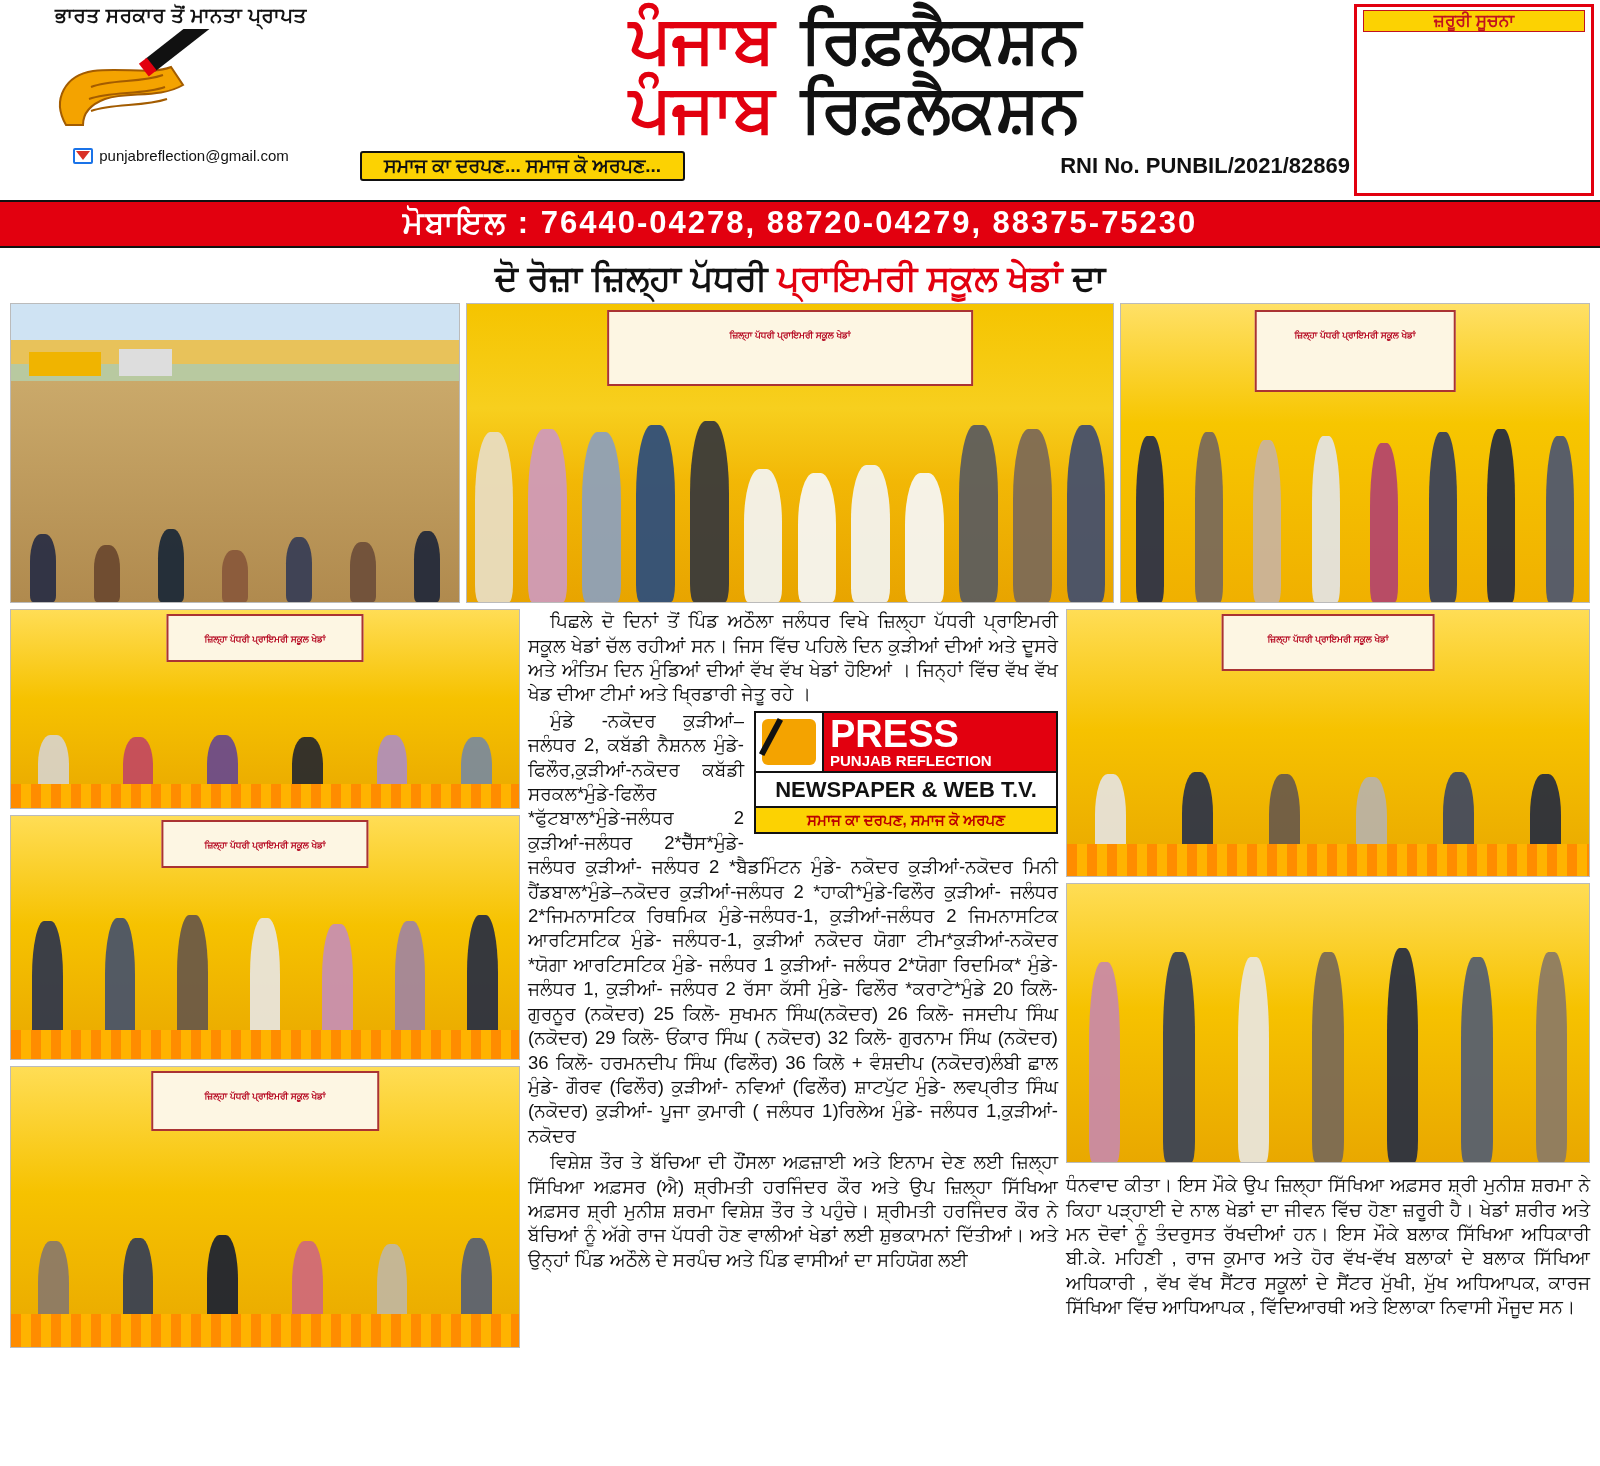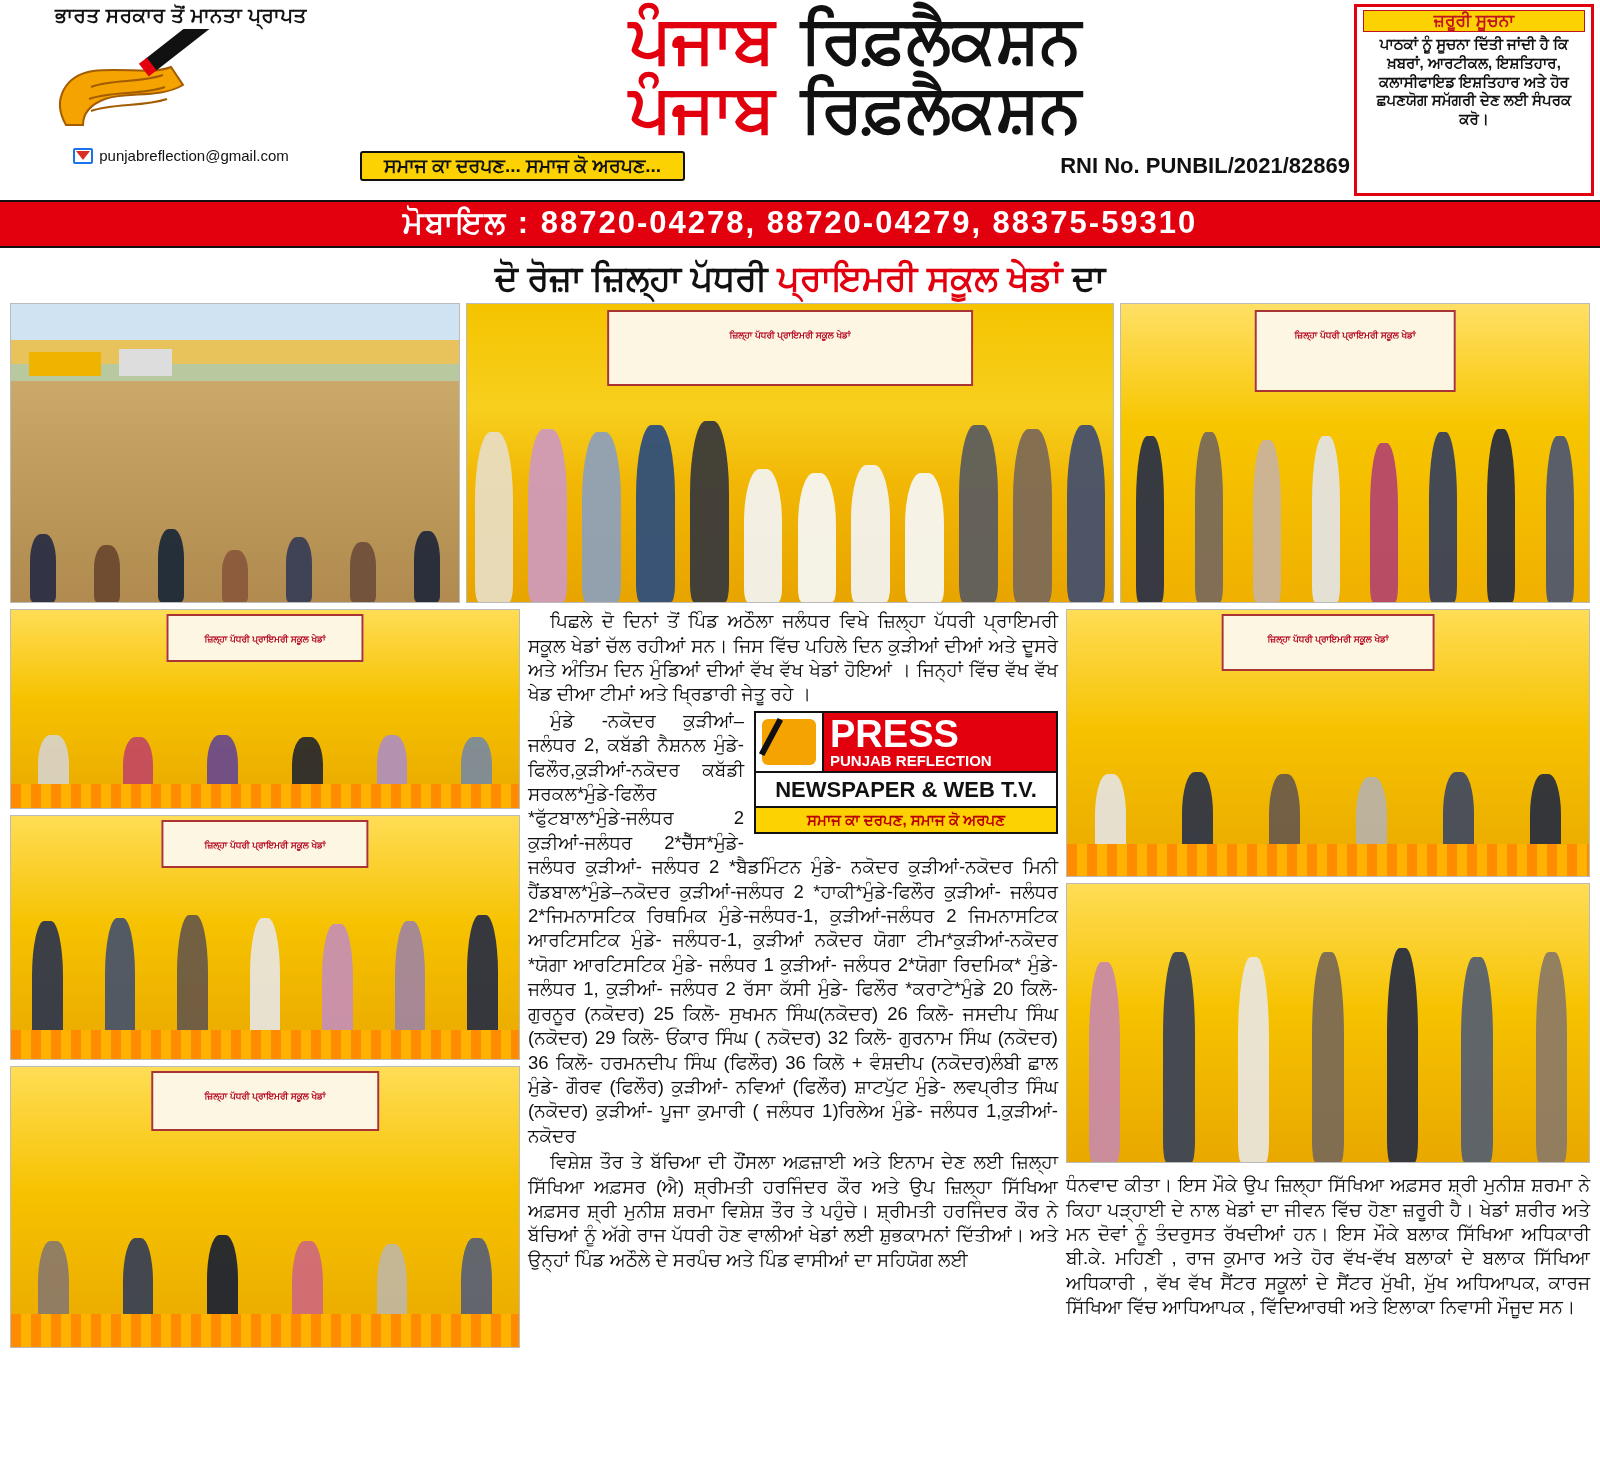--- a/index.html
+++ b/index.html
@@ -213,25 +213,24 @@
         <span class="t-black">ਰਿਫ਼ਲੈਕਸ਼ਨ</span>
       </div>
       <div class="tagline-row">
         <span class="tagline">ਸਮਾਜ ਕਾ ਦਰਪਣ... ਸਮਾਜ ਕੋ ਅਰਪਣ...</span>
         <span class="rni">RNI No. PUNBIL/2021/82869</span>
       </div>
     </div>
 
     <div class="mast-right">
       <div class="hdr">ਜ਼ਰੂਰੀ ਸੂਚਨਾ</div>
-      <div class="body">ਪਾਠਕਾਂ ਨੂੰ ਸੂਚਨਾ ਦਿੱਤੀ ਜਾਂਦੀ ਹੈ ਕਿ ਖ਼ਬਰਾਂ, ਆਰਟੀਕਲ, ਇਸ਼ਤਿਹਾਰ, ਕਲਾਸੀਫਾਇਡ ਇਸ਼ਤਿਹਾਰ ਅਤੇ ਹੋਰ ਛਪਣਯੋਗ ਸਮੱਗਰੀ ਦੇਣ ਲਈ ਸੰਪਰਕ ਕਰੋ।</div>
     </div>
   </div>
 
-  <div class="mobile-bar">ਮੋਬਾਇਲ : 88720-04278, 88720-04279, 88375-59310</div>
+  <div class="mobile-bar">ਮੋਬਾਇਲ : 76440-04278, 88720-04279, 88375-75230</div>
 
   <div class="headline">
     <div class="l1">
       <span>ਦੋ ਰੋਜ਼ਾ ਜ਼ਿਲ੍ਹਾ ਪੱਧਰੀ</span>
       <span class="hl-red">ਪ੍ਰਾਇਮਰੀ ਸਕੂਲ ਖੇਡਾਂ</span>
       <span>ਦਾ</span>
     </div>
   </div>
 
   <div class="row1">

